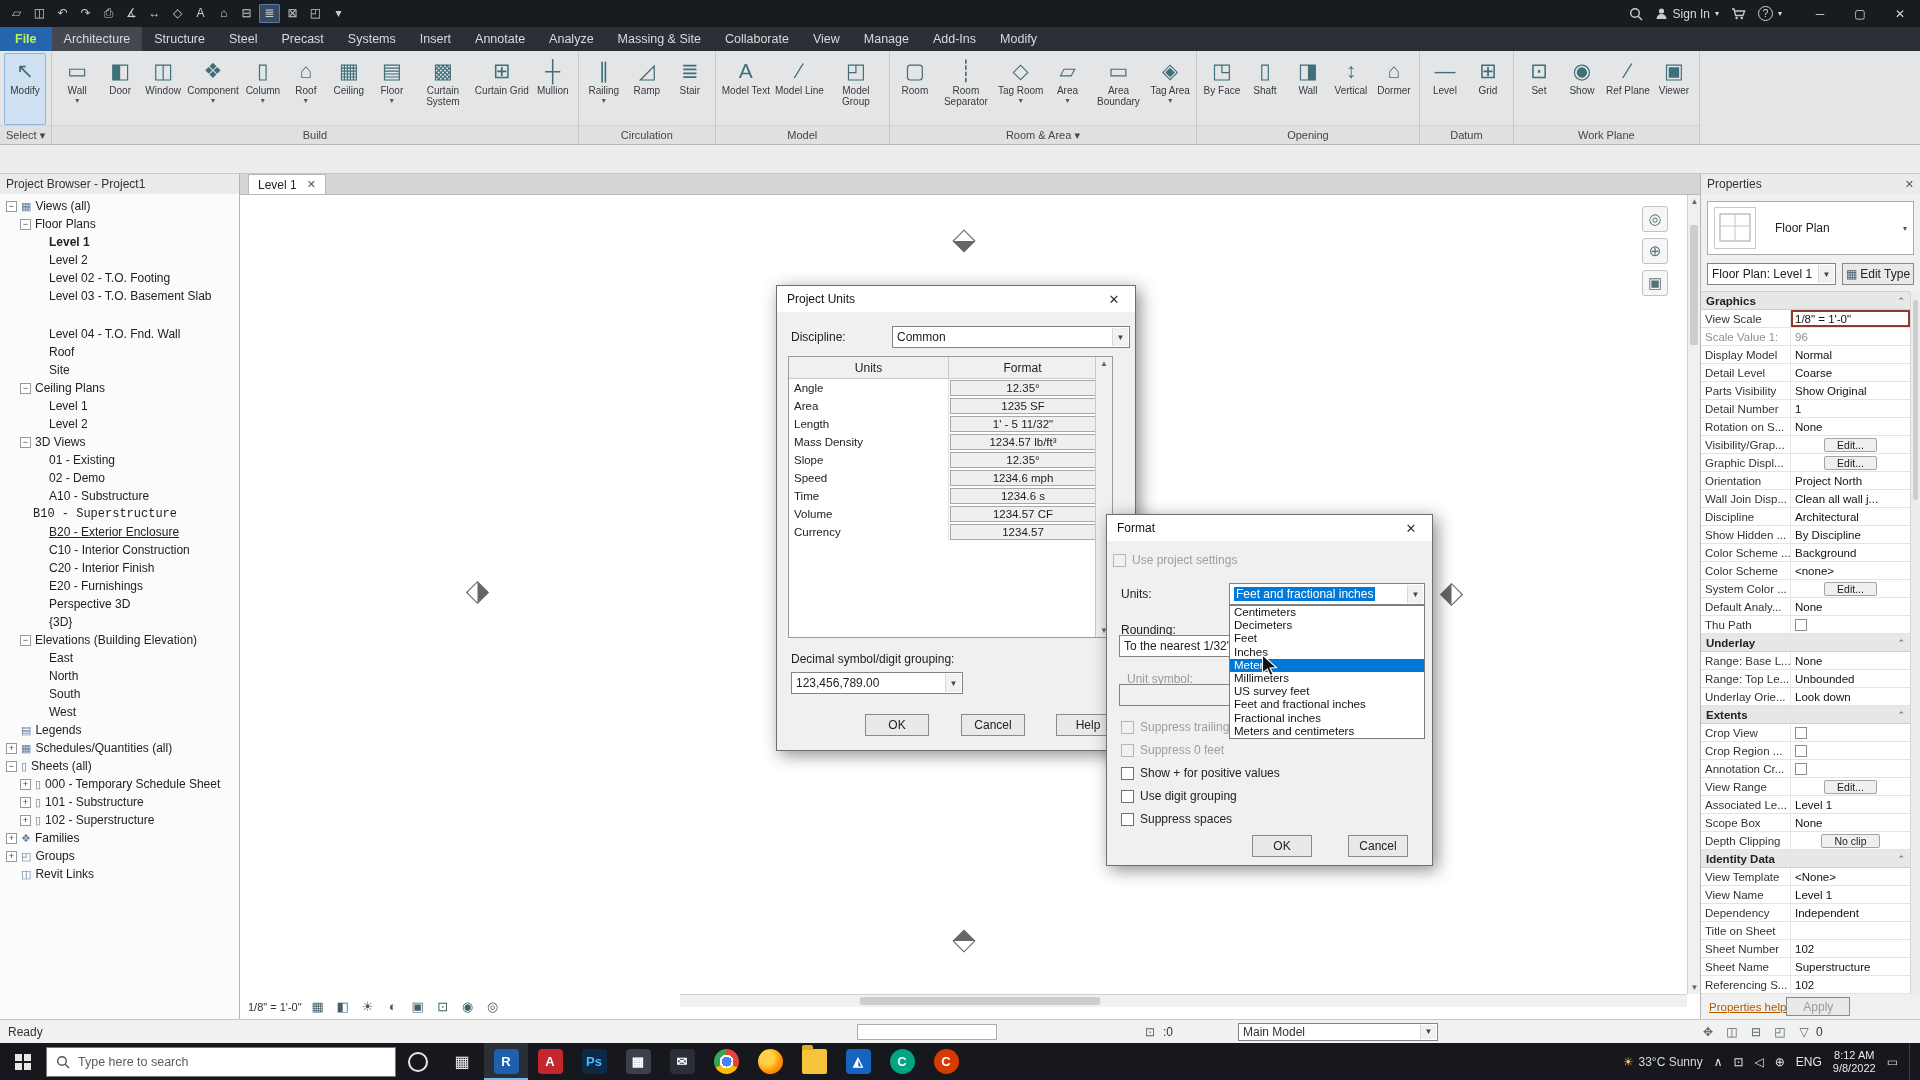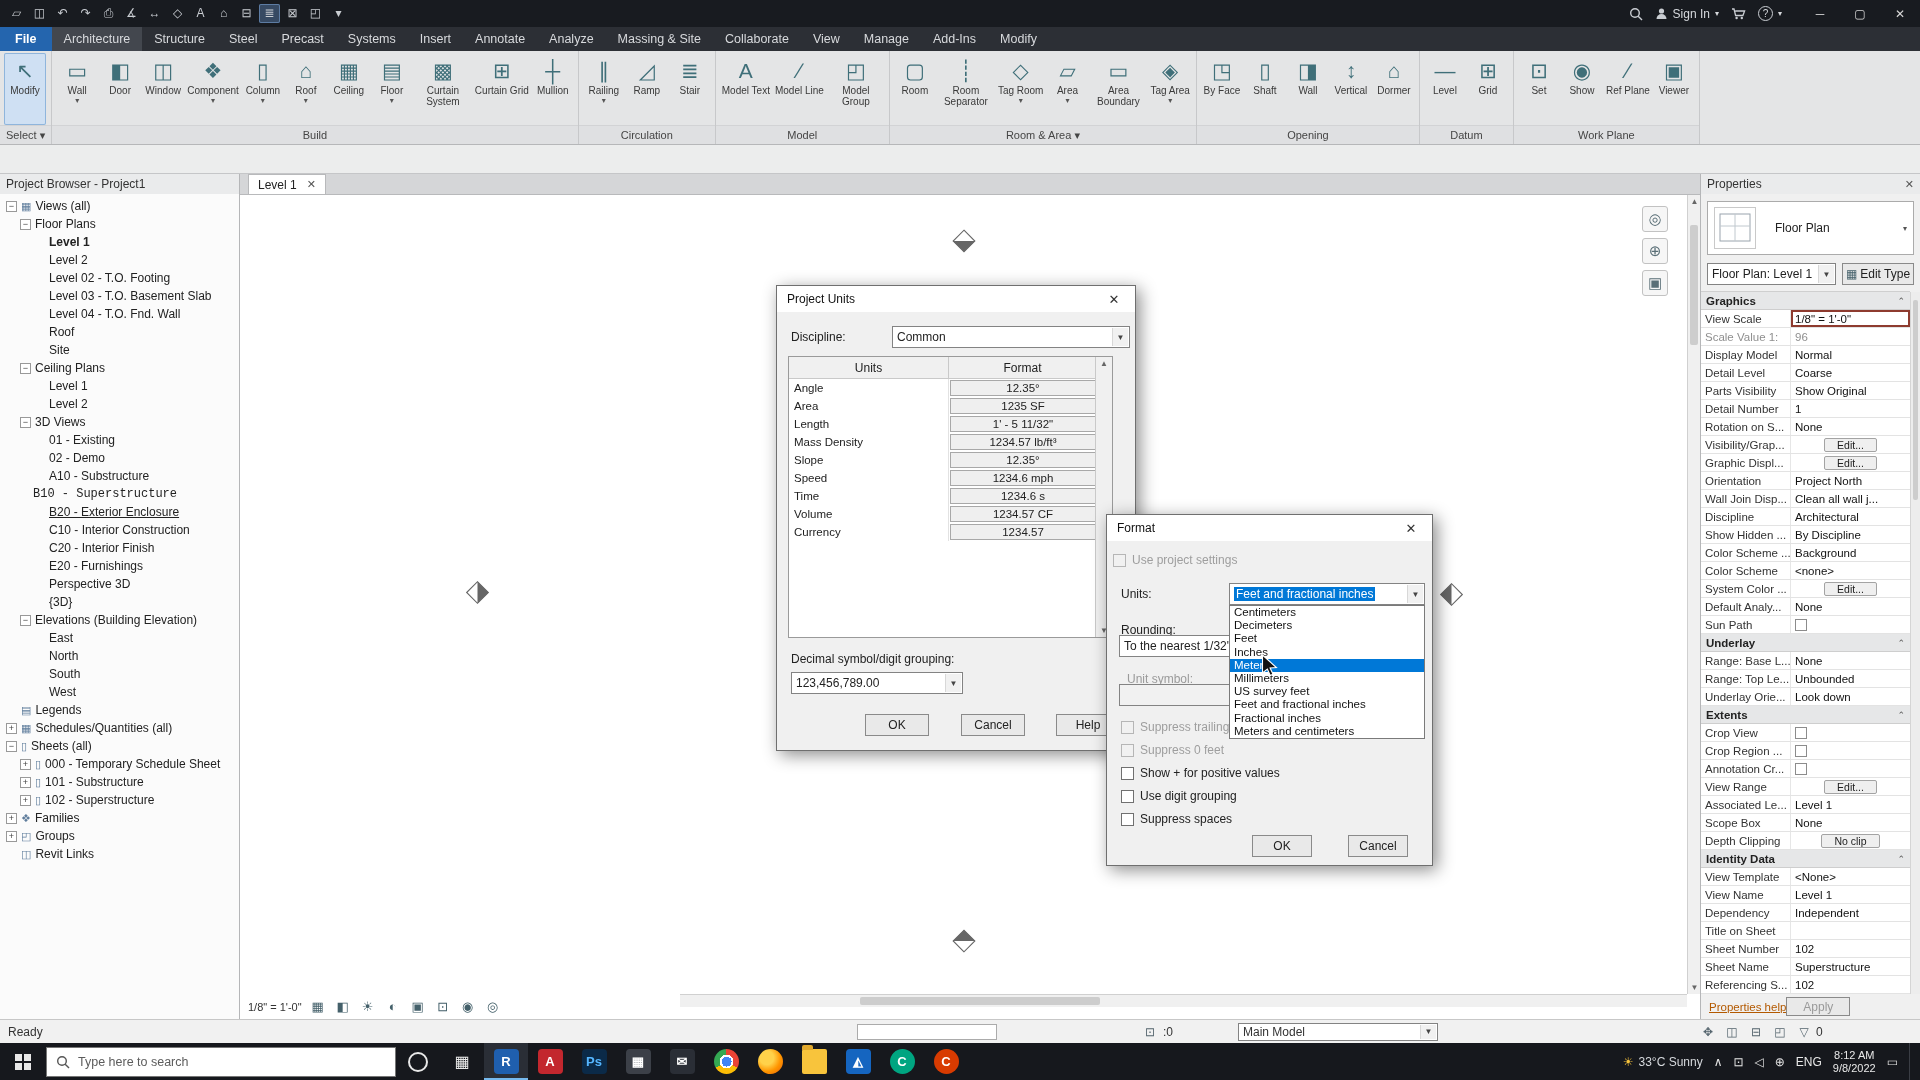--- a/index.html
+++ b/index.html
@@ -17,21 +17,21 @@
   .tb-right{margin-left:auto;display:flex;align-items:center;gap:12px;z-index:2}
   .tb-it{display:flex;align-items:center;gap:5px;font-size:12px;color:#d6d9dd}
   .qmark{width:15px;height:15px;border:1px solid #c9cdd2;border-radius:50%;font-size:10px;
     display:flex;align-items:center;justify-content:center}
   .winbtns{display:flex;margin-left:6px}
   .wbtn{width:40px;height:27px;display:flex;align-items:center;justify-content:center;font-size:12px;color:#d9d9d9}
 
   
   #tabrow{position:absolute;left:0;top:27px;width:100%;height:24px;background:#2c2f35;display:flex;align-items:stretch}
   .rtab{padding:0 12px;display:flex;align-items:center;font-size:12.5px;color:#d8dadd;white-space:nowrap}
-  .rtab.file{background:#2465ae;color:#ffffff;font-weight:bold;padding:0 15px}
+  .rtab.file{background:#2465ae;color:#bef264;font-weight:bold;padding:0 15px}
   .rtab.act{background:#43474e}
 
   
   #ribbon{position:absolute;left:0;top:51px;width:100%;height:94px;background:#e4e5e6;
     border-bottom:1px solid #b6b7b9;display:flex}
   .rpanel{display:flex;flex-direction:column;border-right:1px solid #c7c8ca}
   .rtools{flex:1;display:flex;align-items:flex-start;padding:2px 4px 0;gap:1px}
   .rtool{min-width:42px;max-width:58px;height:72px;display:flex;flex-direction:column;align-items:center;
     padding:3px 2px 0;border-radius:2px}
   .rtool.sel{background:#cfe0f3;box-shadow:inset 0 0 0 1px #8fb5dc}
@@ -452,21 +452,21 @@
           <span>Level 2</span>
         </div>
         <div class="trow" style="padding-left: 34px;">
           <span class="ttg empty"></span>
           <span>Level 02 - T.O. Footing</span>
         </div>
         <div class="trow" style="padding-left: 34px;">
           <span class="ttg empty"></span>
           <span>Level 03 - T.O. Basement Slab</span>
         </div>
-        <div class="trow" style="padding-left: 34px;">
+        <div class="trow" style="padding-left: 34px; margin-top: 20px;">
           <span class="ttg empty"></span>
           <span>Level 04 - T.O. Fnd. Wall</span>
         </div>
         <div class="trow" style="padding-left: 34px;">
           <span class="ttg empty"></span>
           <span>Roof</span>
         </div>
         <div class="trow" style="padding-left: 34px;">
           <span class="ttg empty"></span>
           <span>Site</span>
@@ -753,21 +753,21 @@
           <div class="pl">System Color ...</div>
           <div class="pv">
             <button class="pbtn">Edit...</button>
           </div>
         </div>
         <div class="prow">
           <div class="pl">Default Analy...</div>
           <div class="pv">None</div>
         </div>
         <div class="prow">
-          <div class="pl">Sun Path</div>
+          <div class="pl">Thu Path</div>
           <div class="pv">
             <span class="pchk"></span>
           </div>
         </div>
         <div class="prow phead">
           <span>Underlay</span>
           <span class="pchev">⌃</span>
         </div>
         <div class="prow">
           <div class="pl">Range: Base L...</div>

